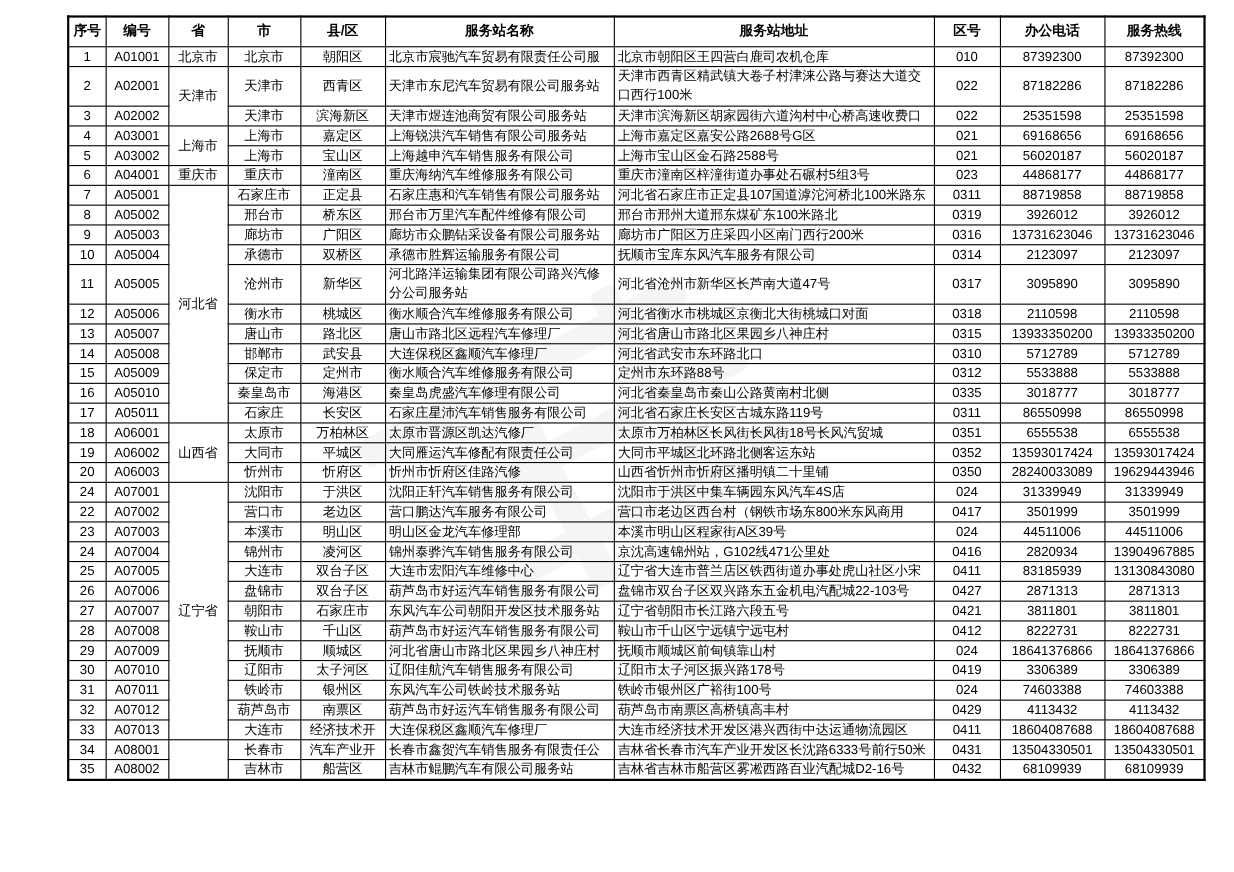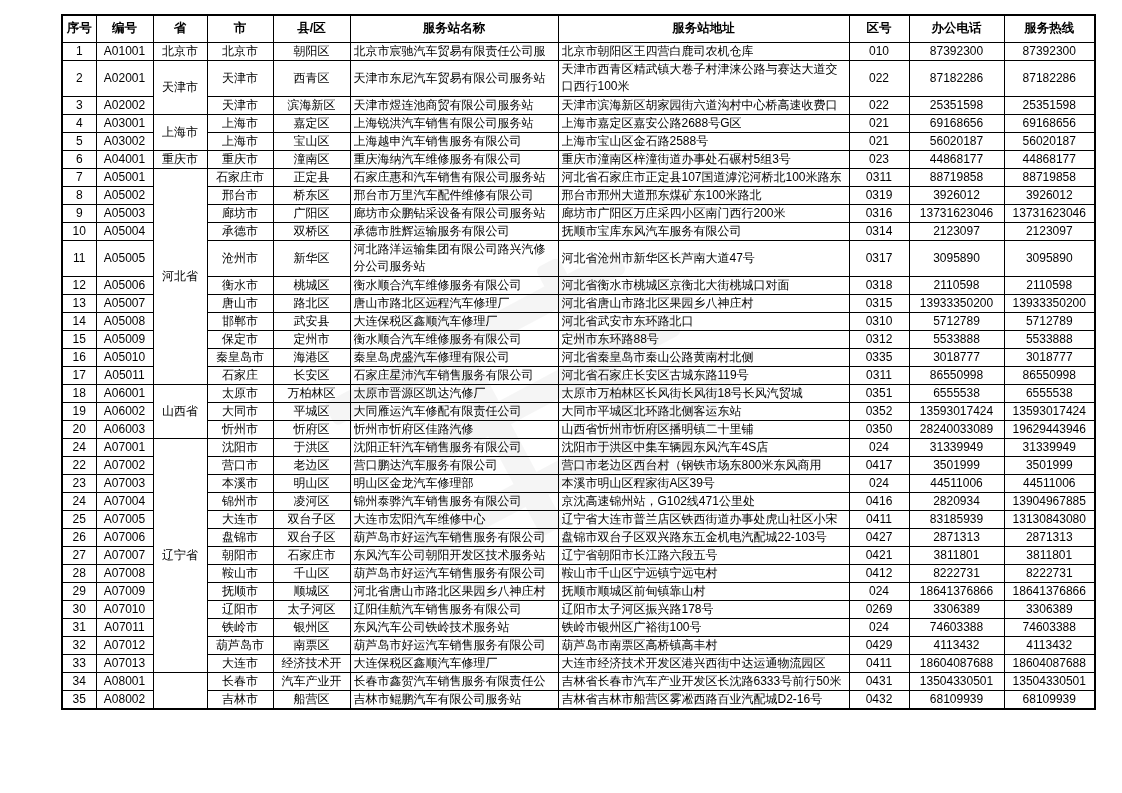--- a/index.html
+++ b/index.html
@@ -963,21 +963,21 @@
           <td class="c">
             <div class="cellclip clip1">太子河区</div>
           </td>
           <td class="l">
             <div class="cellclip clip1">辽阳佳航汽车销售服务有限公司</div>
           </td>
           <td class="l">
             <div class="cellclip clip1">辽阳市太子河区振兴路178号</div>
           </td>
           <td class="c">
-            <div class="cellclip clip1">0269</div>
+            <div class="cellclip clip1">0419</div>
           </td>
           <td class="c">
             <div class="cellclip clip1">3306389</div>
           </td>
           <td class="c">
             <div class="cellclip clip1">3306389</div>
           </td>
         </tr>
         <tr>
           <td class="c">

